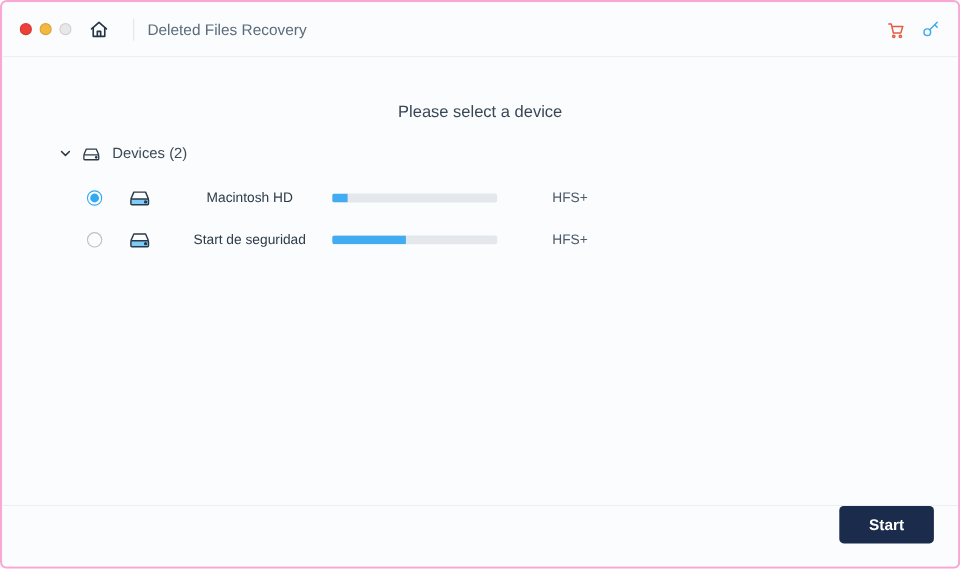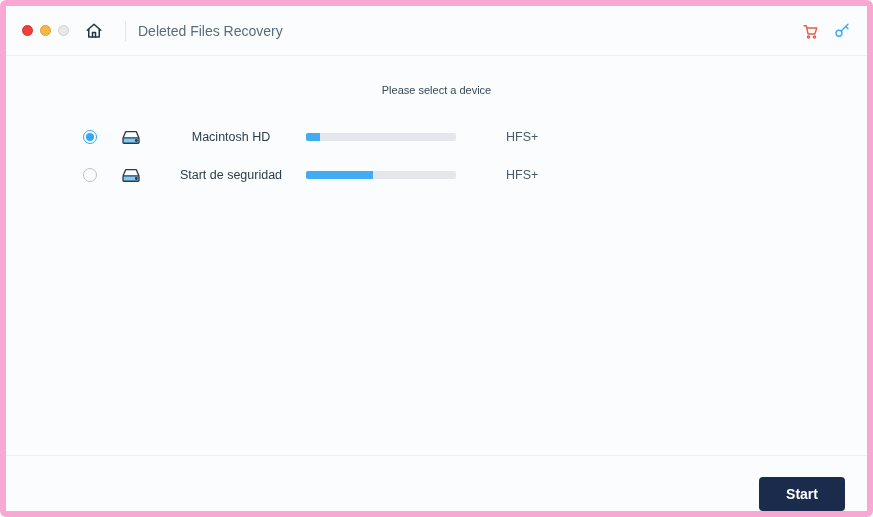--- a/index.html
+++ b/index.html
@@ -1,21 +1,21 @@
 <!DOCTYPE html>
 <html><head>
 <meta charset="utf-8">
 <style>
   * { box-sizing: border-box; margin: 0; padding: 0; }
   html, body { width: 873px; height: 517px; font-family: -apple-system, "Helvetica Neue", Arial, sans-serif; }
   body { background: #ffffff; }
 
   .window {
     width: 873px; height: 517px;
-    border: 6px solid #f9a8d4;
+    border: 2px solid #f9a8d4;
     border-radius: 6px;
     background: #ffffff;
     display: flex; flex-direction: column;
     overflow: hidden;
   }
 
   
   .header {
     height: 50px;
     display: flex; align-items: center;
@@ -41,22 +41,22 @@
   
   .content {
     flex: 1 1 auto;
     background: #fbfcfd;
     padding: 20px 30px 0 30px;
     overflow: hidden;
   }
   .prompt {
     text-align: center;
     color: #384655;
-    font-size: 11px;
-    margin: 8px 0 22px 0;
+    font-size: 15px;
+    margin: 21px 0 22px 0;
   }
 
   .section-header {
     display:flex; align-items:center; gap:10px;
     color:#3c4a58; font-size:13.5px;
     margin-left: 22px; margin-bottom: 14px;
     cursor: default;
   }
   .section-header .chev { width:10px; display:inline-flex; justify-content:center; color:#2b3a48; font-size:11px;}
   .section-header svg { flex: 0 0 auto; }
@@ -88,21 +88,21 @@
   }
   .bar-fill { height:100%; background:#41acf1; }
   .fs-type { color:#4b5a69; }
   .freeinfo { color:#4b5a69; }
 
   
   .footer {
     height: 56px;
     border-top: 1px solid #eceff2;
     background:#fbfcfd;
-    display:flex; align-items:flex-end; justify-content:flex-end;
+    display:flex; align-items:flex-start; justify-content:flex-end;
     padding: 0 22px;
   }
   .start-btn {
     background:#1b2b4b; color:#fff;
     border:none; border-radius:4px;
     width:86px; height:34px;
     font-size:14px; font-weight:600;
     cursor:pointer;
   }
 </style>
@@ -144,20 +144,33 @@
           <path d="M11 12 L20 3"></path>
           <path d="M17 6 L20 9"></path>
         </svg>
       </div>
     </div>
   </div>
 
   <div class="content">
     <div class="prompt">Please select a device</div>
 
+    <div class="section-header">
+      <span class="chev">
+        <svg width="9" height="9" viewBox="0 0 10 10">
+            <path d="M1 3 L5 7 L9 3" fill="none" stroke="#2b3a48" stroke-width="1.6" stroke-linecap="round" stroke-linejoin="round"></path>
+          </svg>
+      </span>
+      <svg width="18" height="14" viewBox="0 0 24 18" fill="none" stroke="#2b3a48" stroke-width="1.6" stroke-linejoin="round">
+        <path d="M3 10 L6 3 H18 L21 10"></path>
+        <rect x="3" y="10" width="18" height="6" rx="1"></rect>
+        <circle cx="18" cy="13" r="0.9" fill="#2b3a48"></circle>
+      </svg>
+      <span>Devices (2)</span>
+    </div>
 
     <div id="device-list">
         <div class="device-row">
           <div class="radio-wrap">
             <div class="radio selected"></div>
           </div>
           <div class="drive-ic">
             <svg width="22" height="16" viewBox="0 0 24 18" fill="none" stroke="#2b3a48" stroke-width="1.5" stroke-linejoin="round">
               <path d="M3 10 L6 3 H18 L21 10"></path>
               <rect x="3" y="10" width="18" height="6" rx="1" fill="#7fcaf6" stroke="#2b3a48"></rect>

